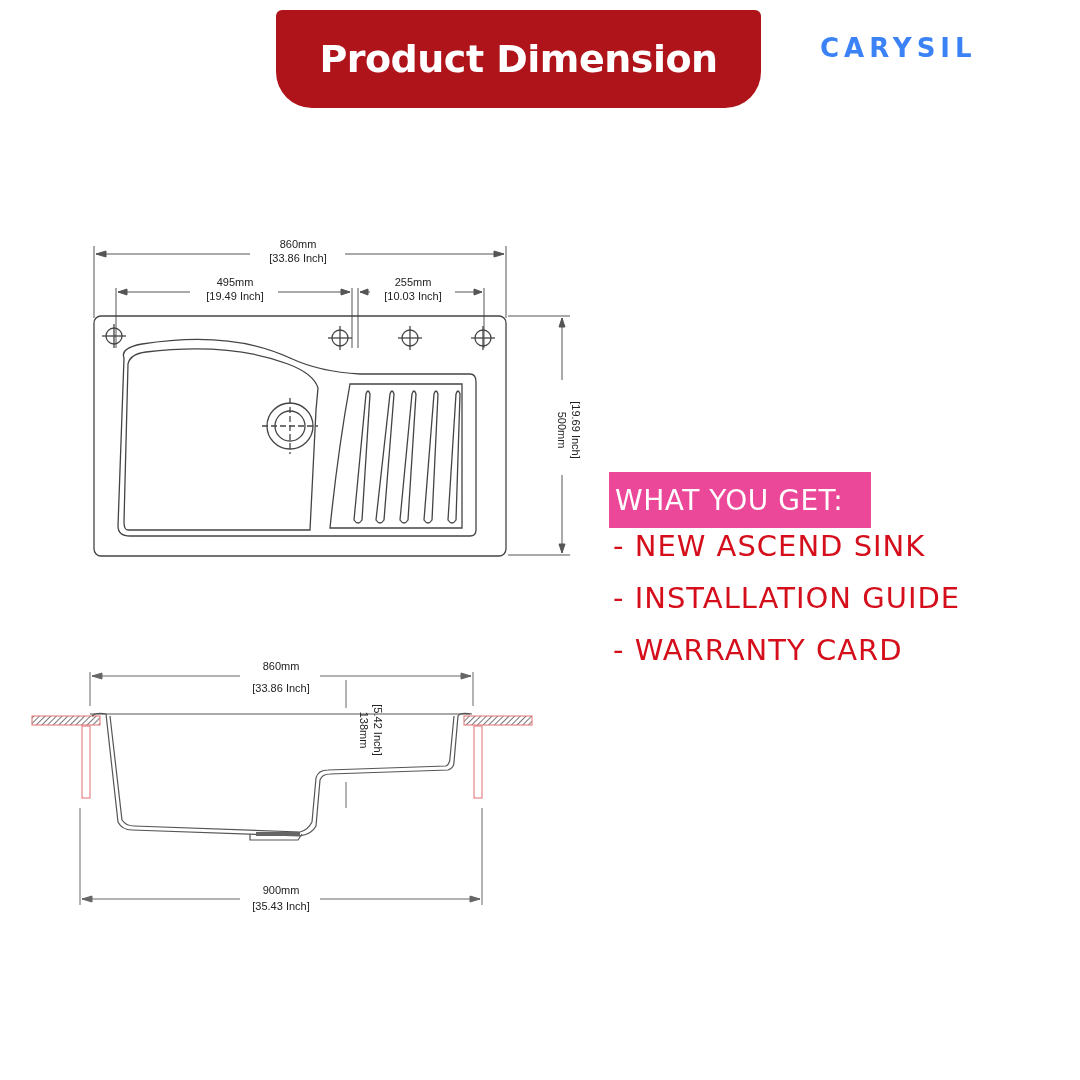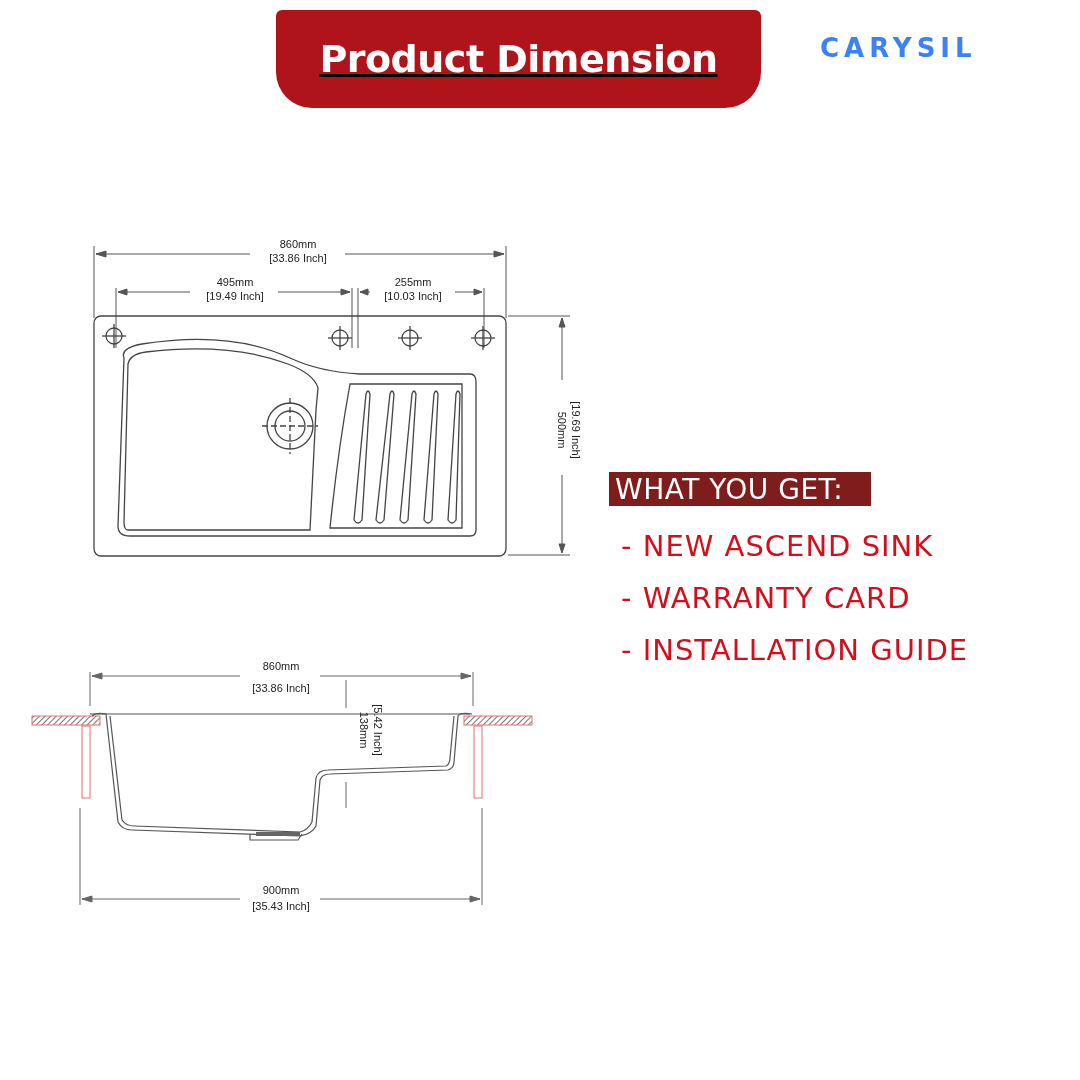--- a/index.html
+++ b/index.html
@@ -1,39 +1,39 @@
 <!DOCTYPE html>
 <html><head>
 <meta charset="utf-8">
 <style>
   html, body { margin: 0; padding: 0; background: #ffffff; }
   body { width: 1080px; height: 1080px; position: relative; overflow: hidden; font-family: "Liberation Sans", sans-serif; }
   .header-banner {
     position: absolute; left: 276px; top: 10px; width: 485px; height: 98px;
     background: #b0141b; border-radius: 6px 6px 36px 36px;
-    display: flex; align-items: center; justify-content: center; text-decoration: underline;
+    display: flex; align-items: center; justify-content: center;
   }
   .header-title { color: #ffffff; font-family: "DejaVu Sans", sans-serif; font-weight: bold; font-size: 38px; letter-spacing: -0.5px; }
   .brand-logo {
     position: absolute; left: 820px; top: 30px; width: 225px; height: 36px;
     color: #3b82f6; font-family: "DejaVu Sans", sans-serif; font-weight: bold; font-size: 26px;
     letter-spacing: 5px; display: flex; align-items: center;
   }
   .drawing-top { position: absolute; left: 80px; top: 230px; width: 510px; height: 340px; }
   .drawing-side { position: absolute; left: 20px; top: 650px; width: 560px; height: 280px; }
   svg text { font-family: "Liberation Sans", sans-serif; font-size: 11px; fill: #222; }
   .wyg-heading {
-    position: absolute; left: 609px; top: 472px; height: 34px; padding: 0 28px 0 6px;
-    background: #7f1d1d; color: #fff; font-family: "DejaVu Sans", sans-serif; font-size: 28px;
+    position: absolute; left: 609px; top: 472px; height: 56px; padding: 0 28px 0 6px;
+    background: #ec4899; color: #fff; font-family: "DejaVu Sans", sans-serif; font-size: 28px;
     display: flex; align-items: center; letter-spacing: 0.5px;
   }
   .wyg-list { position: absolute; left: 613px; top: 524px; margin: 0; padding: 0; list-style: none; }
   .wyg-item {
     color: #d40f1b; font-family: "DejaVu Sans", sans-serif; font-size: 29px; height: 52px;
-    line-height: 44px; letter-spacing: 1px; white-space: nowrap; margin-left: 8px;
+    line-height: 44px; letter-spacing: 1px; white-space: nowrap;
   }
 </style>
 </head>
 <body>
 
 <div class="header-banner">
   <span class="header-title">Product Dimension</span>
 </div>
 
 <div class="brand-logo">CARYSIL</div>
@@ -173,15 +173,15 @@
       <text x="0" y="-2" text-anchor="middle">[5.42 Inch]</text>
     </g>
     <text x="261" y="244" text-anchor="middle">900mm</text>
     <text x="261" y="260" text-anchor="middle">[35.43 Inch]</text>
   </svg>
 </div>
 
 <div class="wyg-heading">WHAT YOU GET:</div>
 <ul class="wyg-list">
   <li class="wyg-item">- NEW ASCEND SINK</li>
+  <li class="wyg-item">- INSTALLATION GUIDE</li>
   <li class="wyg-item">- WARRANTY CARD</li>
-  <li class="wyg-item">- INSTALLATION GUIDE</li>
 </ul>
 
 </body></html>

